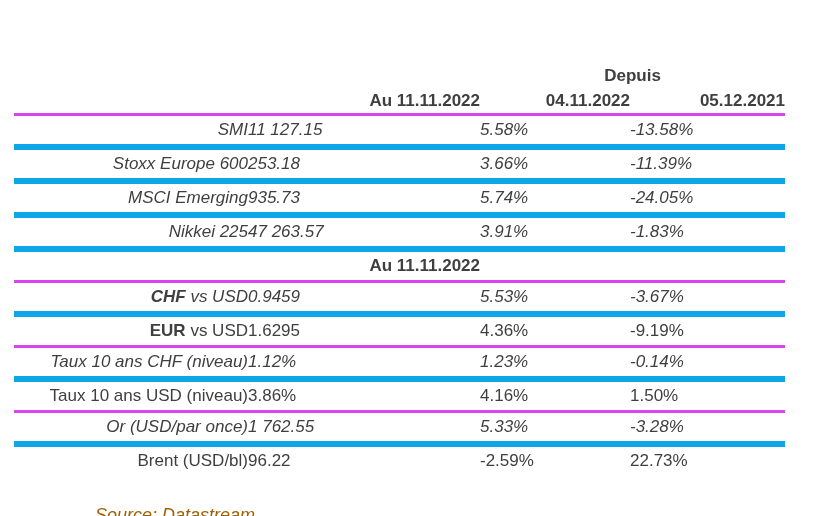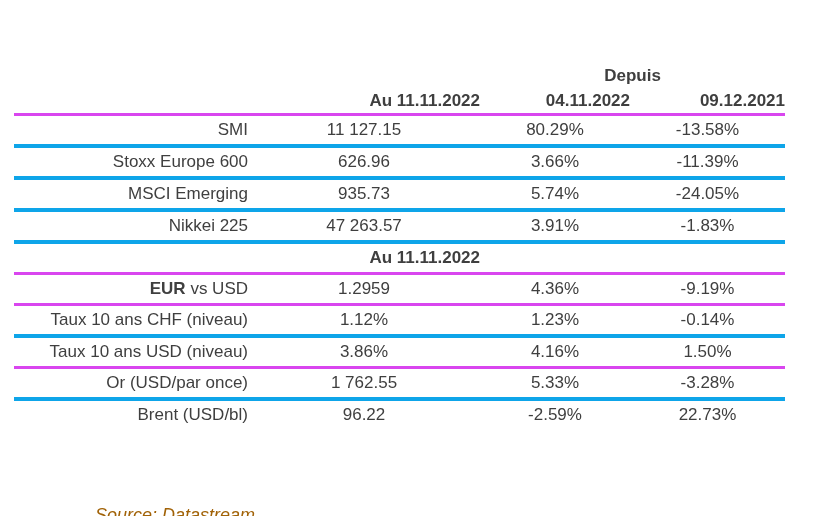--- a/index.html
+++ b/index.html
@@ -19,22 +19,22 @@
     table-layout:fixed;
     font-size:17px;
     color:#3f3f3f;
   }
   table.market td{padding:0;vertical-align:middle;white-space:nowrap;}
   thead td{height:25px;font-weight:bold;}
   tbody td{height:28px;}
   .h-depuis{text-align:center;}
   .h-right{text-align:right;}
   .c-label{text-align:right;}
-  .c-num{text-align:center;}
-  tr.b-thin td{border-bottom:4px solid #0ea5e9;}
+  .c-num{text-align:left;}
+  tr.b-thin td{border-bottom:6px solid #0ea5e9;font-style:italic;}
   tr.b-thick td{border-bottom:3px solid #d946ef;}
   .section-label{font-weight:bold;text-align:right;}
   .strong{font-weight:bold;}
   .source{
     position:absolute;left:95px;top:477px;
     font-style:italic;font-size:18px;color:#a16207;
   }
 </style>
 </head>
 <body>
@@ -50,33 +50,33 @@
     <thead>
       <tr>
         <td></td>
         <td></td>
         <td class="h-depuis" colspan="2">Depuis</td>
       </tr>
       <tr class="b-thick">
         <td></td>
         <td class="h-right">Au 11.11.2022</td>
         <td class="h-right">04.11.2022</td>
-        <td class="h-right">09.12.2021</td>
+        <td class="h-right">05.12.2021</td>
       </tr>
     </thead>
     <tbody>
       <tr class="b-thin">
         <td class="c-label"><b class="strong"></b><span>SMI</span></td>
         <td class="c-num">11 127.15</td>
-        <td class="c-num">80.29%</td>
+        <td class="c-num">5.58%</td>
         <td class="c-num">-13.58%</td>
       </tr>
       <tr class="b-thin">
         <td class="c-label"><b class="strong"></b><span>Stoxx Europe 600</span></td>
-        <td class="c-num">626.96</td>
+        <td class="c-num">253.18</td>
         <td class="c-num">3.66%</td>
         <td class="c-num">-11.39%</td>
       </tr>
       <tr class="b-thin">
         <td class="c-label"><b class="strong"></b><span>MSCI Emerging</span></td>
         <td class="c-num">935.73</td>
         <td class="c-num">5.74%</td>
         <td class="c-num">-24.05%</td>
       </tr>
       <tr class="b-thin">
@@ -84,23 +84,29 @@
         <td class="c-num">47 263.57</td>
         <td class="c-num">3.91%</td>
         <td class="c-num">-1.83%</td>
       </tr>
       <tr class="b-thick">
         <td></td>
         <td class="section-label">Au 11.11.2022</td>
         <td></td>
         <td></td>
       </tr>
+      <tr class="b-thin">
+        <td class="c-label"><b class="strong">CHF</b><span> vs USD</span></td>
+        <td class="c-num">0.9459</td>
+        <td class="c-num">5.53%</td>
+        <td class="c-num">-3.67%</td>
+      </tr>
       <tr class="b-thick">
         <td class="c-label"><b class="strong">EUR</b><span> vs USD</span></td>
-        <td class="c-num">1.2959</td>
+        <td class="c-num">1.6295</td>
         <td class="c-num">4.36%</td>
         <td class="c-num">-9.19%</td>
       </tr>
       <tr class="b-thin">
         <td class="c-label"><b class="strong"></b><span>Taux 10 ans CHF (niveau)</span></td>
         <td class="c-num">1.12%</td>
         <td class="c-num">1.23%</td>
         <td class="c-num">-0.14%</td>
       </tr>
       <tr class="b-thick">

